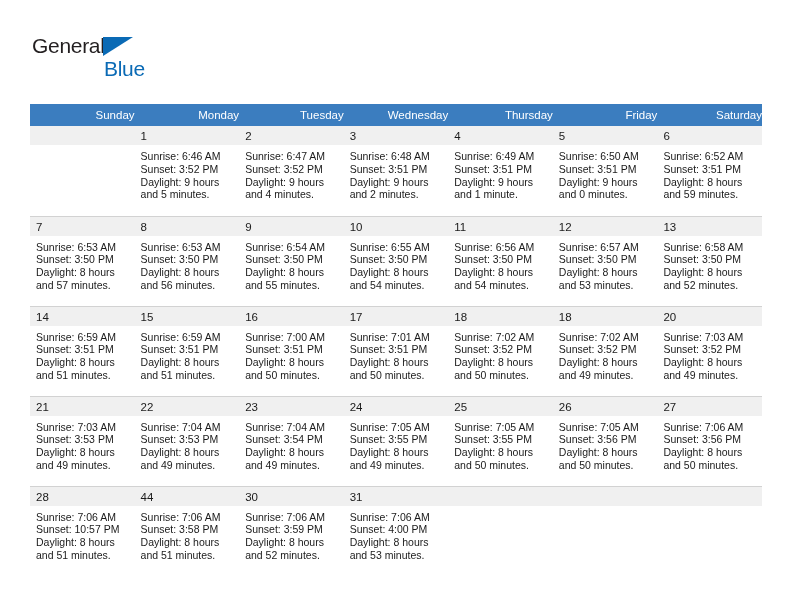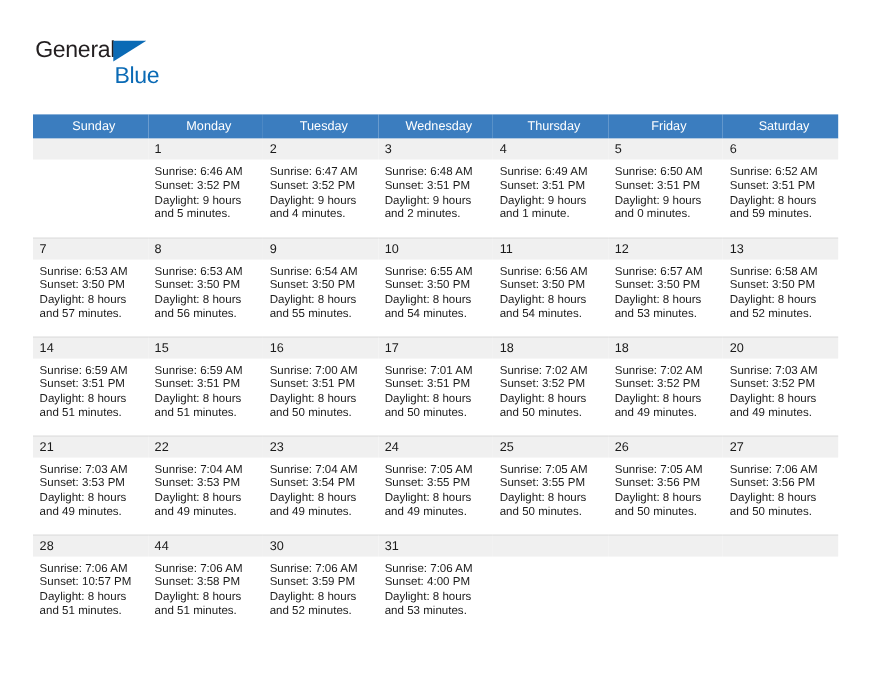--- a/index.html
+++ b/index.html
@@ -98,21 +98,21 @@
     top: 104px;
     width: 732px;
     border-collapse: collapse;
     table-layout: fixed;
   }
   .calendar th {
     background: #3b7dbf;
     color: #ffffff;
     font-size: 11.5px;
     font-weight: 400;
-    text-align: center;
+    text-align: right;
     padding: 5px 0 5px 6px;
     height: 21px;
     border: none;
   }
   .calendar td {
     vertical-align: top;
     padding: 0;
     border: none;
     border-top: 1px solid #d2d2d2;
     height: 90px;

